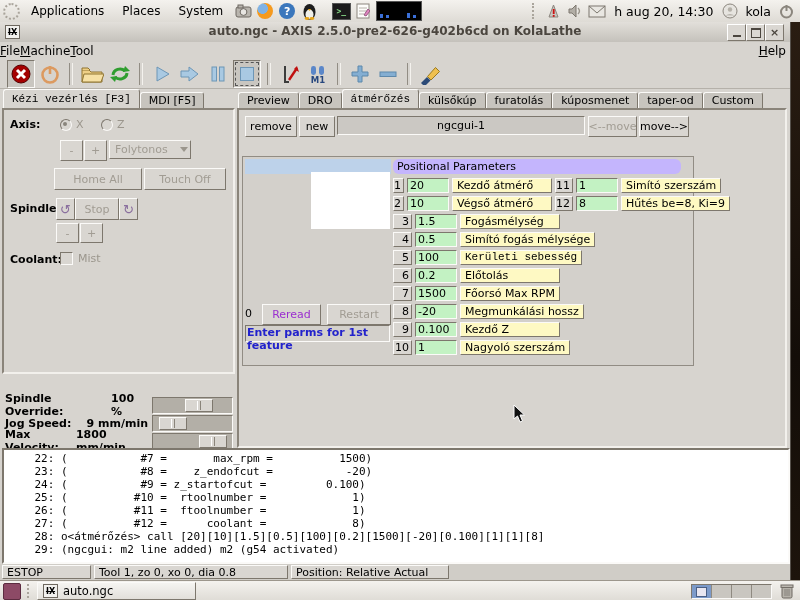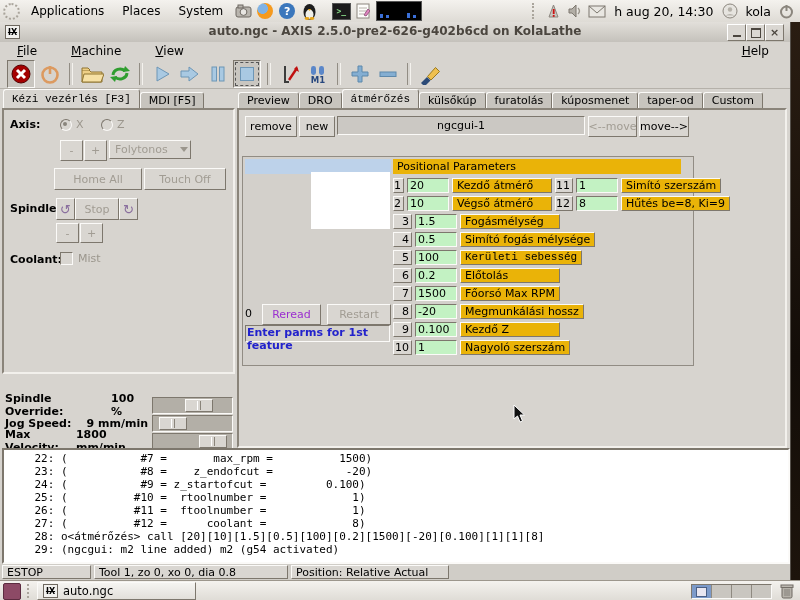--- a/index.html
+++ b/index.html
@@ -23,38 +23,38 @@
   
   #axis-window{left:0;top:22px;width:790px;height:558px;background:#d7d4cf;
      border-right:1px solid #55504a;}
   #titlebar{left:0;top:0;width:790px;height:20px;
      background:linear-gradient(#e2dfda,#c4c1bb);border-bottom:1px solid #a29d95;}
   #title-text{left:0;top:2px;width:790px;text-align:center;font-weight:bold;font-size:12px;color:#4b463f;}
   .winbtn{width:17px;height:15px;background:#dad7d2;border:1px solid;
      border-color:#fff #7d776d #7d776d #fff;display:flex;align-items:center;justify-content:center;}
   #menubar{left:0;top:20px;width:790px;height:17px;background:#d7d4cf;border-bottom:1px solid #b5b1aa;
      display:flex;align-items:center;}
-  .menu-item{display:inline-block;padding:1px 17px;font-size:12px;}
+  .menu-item{display:inline-block;padding:1px 0;font-size:12px;}
   .menu-item::first-letter{text-decoration:underline;}
   #toolbar{left:0;top:37px;width:790px;height:30px;background:#d7d4cf;border-bottom:1px solid #b5b1aa;
      display:flex;align-items:center;padding-left:6px;box-sizing:border-box;}
   .tsep{width:2px;height:22px;border-left:1px solid #928d84;border-right:1px solid #f4f2ee;margin:0 5px;}
   .tico{width:26px;height:26px;display:flex;align-items:center;justify-content:center;margin:0 1px;}
   .tico.pressed{background:#c9c6c0;border:1px solid;border-color:#7d776d #fbfaf8 #fbfaf8 #7d776d;}
   .tico.focus{outline:1px dashed #555;outline-offset:-3px;}
   
   .tab{height:17px;margin-top:3px;background:#c7c4be;border:1px solid;border-color:#fbfaf8 #7d776d transparent #fbfaf8;
     border-radius:3px 3px 0 0;padding:1px 8px 0 8px;display:flex;align-items:flex-start;font-size:11px;}
   .tab.active{height:20px;margin-top:0;background:#d7d4cf;padding-top:3px;font-family:Liberation Mono, monospace;}
   
   .pnum{background:#d9d6d1;border:1px solid;border-color:#fbfaf8 #7d776d #7d776d #fbfaf8;
     width:15px;height:13px;line-height:13px;text-align:right;padding-right:2px;}
   .pval{background:#c3f2c3;border:1px solid;border-color:#7d776d #fbfaf8 #fbfaf8 #7d776d;
     width:36px;height:11px;font:11px "DejaVu Sans","Liberation Sans",sans-serif;padding:1px 2px;}
-  .plab{background:#eab308;border:1px solid;border-color:#fbfaf8 #7d776d #7d776d #fbfaf8;
+  .plab{background:#fef9c3;border:1px solid;border-color:#fbfaf8 #7d776d #7d776d #fbfaf8;
     height:13px;line-height:13px;padding:0 4px;white-space:nowrap;}
   .prow{display:flex;align-items:center;height:18px;gap:3px;}
   
   .srow{position:absolute;left:5px;width:228px;height:16px;display:flex;align-items:center;}
   .slab{font-weight:bold;}
   .sval{font-weight:bold;margin-left:auto;padding-right:4px;}
   .strough{position:relative;width:79px;height:15px;background:#b3afa7;flex:none;
     border:1px solid;border-color:#7d776d #fbfaf8 #fbfaf8 #7d776d;}
   .shandle{position:absolute;top:1px;width:26px;height:11px;background:#d9d6d1;
     border:1px solid;border-color:#fbfaf8 #7d776d #7d776d #fbfaf8;}
@@ -191,21 +191,21 @@
           <span style="width:8px;height:7px;border:1px solid #4b463f;border-top-width:2px;"></span>
         </div>
       <div class="winbtn abs" style="right:6px;top:2px;">
           <span style="font-weight:bold;font-size:11px;color:#4b463f;">×</span>
         </div>
     </div>
 
     <div id="menubar" class="abs">
       <span class="menu-item">File</span>
       <span class="menu-item">Machine</span>
-      <span class="menu-item">View</span>
+      <span class="menu-item">Tool</span>
       <span style="flex:1;"></span>
       <span class="menu-item" style="margin-right:4px;">Help</span>
     </div>
 
     <div id="toolbar" class="abs">
       <span class="tico pressed">
         <svg width="22" height="22">
             <circle cx="11" cy="11" r="9" fill="#a40000" stroke="#520000"></circle>
             <path d="M7 7 L15 15 M15 7 L7 15" stroke="#fff" stroke-width="3"></path>
           </svg>
@@ -402,21 +402,21 @@
         <div class="abs" style="left:68px;top:15px;width:79px;height:57px;background:#fff;"></div>
         <div class="abs" style="left:2px;top:150px;">0</div>
         <div class="abs btn" style="left:19px;top:147px;width:57px;height:19px;">
             <span style="color:#9b30d0;">Reread</span>
           </div>
         <div class="abs btn" style="left:84px;top:147px;width:62px;height:19px;">
             <span class="dim">Restart</span>
           </div>
         <div class="abs in blue" style="left:2px;top:168px;width:142px;height:15px;background:#d3d0cb;font-weight:bold;padding-left:1px;">Enter parms for 1st feature</div>
 
-        <div class="abs" style="left:150px;top:2px;width:288px;height:15px;background:#eab308;line-height:15px;padding-left:4px;box-sizing:border-box;">Positional Parameters</div>
+        <div class="abs" style="left:150px;top:2px;width:288px;height:15px;background:#c4b5fd;line-height:15px;padding-left:4px;box-sizing:border-box;border-radius:6px;">Positional Parameters</div>
         <div class="abs" style="left:150px;top:19px;width:296px;">
           <div class="prow">
             <span class="pnum">1</span>
             <input class="pval" value="20" style="">
             <span class="plab" style="min-width:90px;">Kezdő átmérő</span>
             <span class="pnum" style="width:18px;">11</span>
             <input class="pval" value="1" style="">
             <span class="plab">Simító szerszám</span>
           </div>
           <div class="prow">

